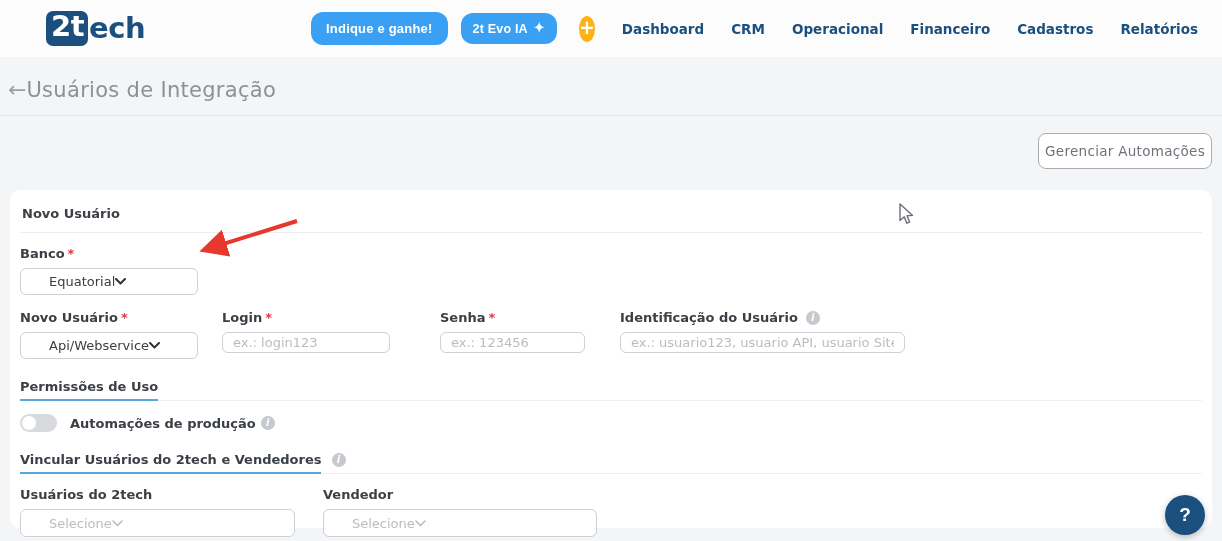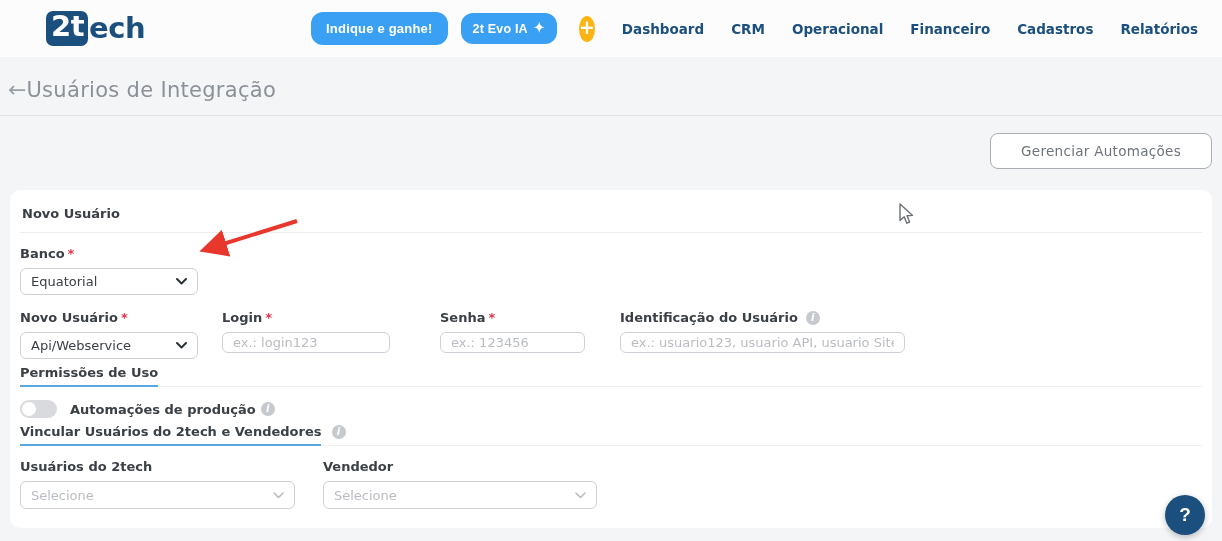--- a/index.html
+++ b/index.html
@@ -38,49 +38,49 @@
   
   .page-title-row {
     margin-top:21px; padding:0 0 13px 8px; border-bottom:1px solid #e4e4e8;
     display:flex; align-items:center; color:#8e949c;
   }
   .back-arrow { font-size:22px; color:#9aa0a8; cursor:pointer; line-height:1; }
   .page-title { font-size:21px; letter-spacing:0.3px; color:#8b9198; }
   .manage-row { text-align:right; padding-right:10px; margin-top:17px; }
   .btn-manage {
     background:#fff; border:1px solid #a9adb4; border-radius:8px;
-    padding:9px 30px; font-size:13.5px; color:#6e737a; cursor:pointer; letter-spacing:0.3px;
+    padding:9px 6px; font-size:13.5px; color:#6e737a; cursor:pointer; letter-spacing:0.3px;
     font-family:inherit;
   }
   
   .card {
     margin:21px 10px 0 10px; background:#fff; border-radius:10px;
     padding:14px 10px 18px 10px; position:relative; height:338px;
   }
   .section-title { font-size:13px; font-weight:bold; color:#3b4046; padding:2px 0 11px 2px; border-bottom:1px solid #ededf0; }
   .field-label { font-size:13px; font-weight:bold; color:#3b4046; display:flex; align-items:center; gap:3px; }
   .req { color:#e0364d; font-weight:bold; font-size:13px; }
   .fake-select {
     border:1px solid #ced0d6; border-radius:6px; height:27px; display:flex;
-    align-items:center; justify-content:space-between; padding:0 10px; margin-top:7px;
+    align-items:center; padding:0 28px; margin-top:7px;
     font-size:13px; color:#3b4046; cursor:pointer; background:#fff;
   }
   .fake-select.placeholder { color:#b9bdc2; height:28px; }
   .text-input {
     border:1px solid #ced0d6; border-radius:6px; height:21px; width:100%;
     padding:0 10px; margin-top:7px; font-size:13px; color:#3b4046; font-family:inherit;
   }
   .text-input::placeholder { color:#b9bdc2; }
   .banco-group { margin-top:13px; width:178px; }
   .row-fields { display:flex; margin-top:15px; }
   .grp-tipo { width:178px; margin-right:24px; }
   .grp-login { width:168px; margin-right:50px; }
   .grp-senha { width:145px; margin-right:35px; }
   .grp-ident { width:285px; }
-  .sub-heading-row { margin-top:3px; border-bottom:1px solid #f0f0f2; }
+  .sub-heading-row { margin-top:17px; border-bottom:1px solid #f0f0f2; }
   .sub-heading {
     display:inline-block; font-size:13px; font-weight:bold; color:#3b4046;
     border-bottom:2px solid #57a9dd; padding-bottom:5px; margin-bottom:-1px; cursor:pointer;
   }
   .info-icon {
     display:inline-block; width:14px; height:14px; border-radius:50%;
     background:#c6c9ce; color:#fff; font-size:10px; font-weight:bold;
     text-align:center; line-height:14px; vertical-align:1px; margin-left:5px; font-style:italic;
   }
   .toggle-row { display:flex; align-items:center; margin-top:13px; }

